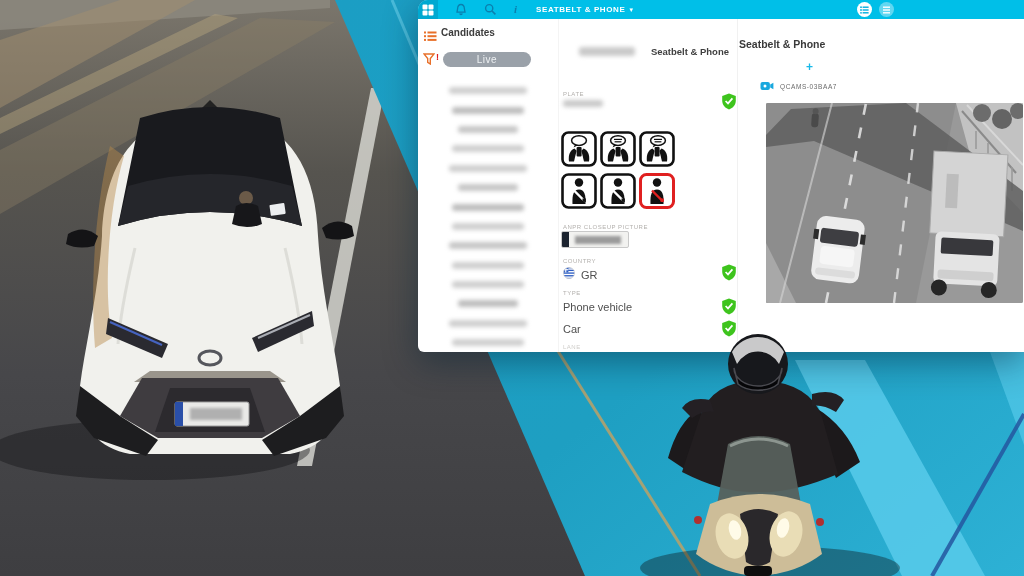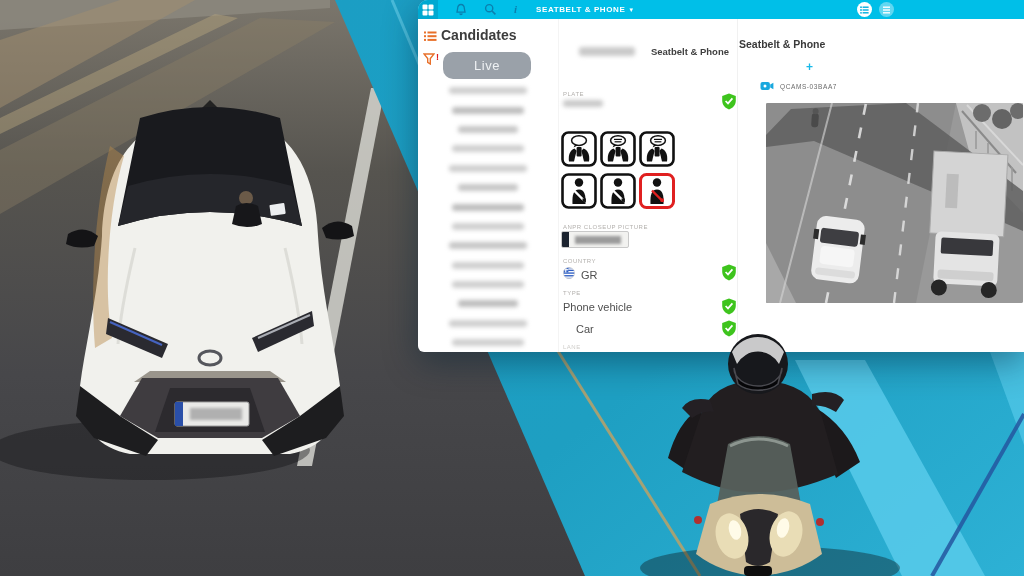--- a/index.html
+++ b/index.html
@@ -19,26 +19,26 @@
   .tbicon{margin-left:17px;display:flex;align-items:center;}
   .tbtitle{margin-left:19px;color:#fff;font-size:8px;font-weight:bold;letter-spacing:.6px;}
   .tbchev{color:#fff;font-size:7px;margin-left:4px;}
   .circbtn{position:absolute;top:2px;width:15px;height:15px;border-radius:50%;
            display:flex;align-items:center;justify-content:center;}
   .circbtn.solid{background:#fff;}
   .circbtn.ghost{background:rgba(255,255,255,.38);}
 
   
   .sidebar{position:absolute;left:0;top:19px;width:140px;height:333px;}
-  .sb-title{position:absolute;left:23px;top:8px;font-size:14px;font-weight:bold;color:#3c3c3c;}
+  .sb-title{position:absolute;left:23px;top:8px;font-size:10px;font-weight:bold;color:#3c3c3c;}
   .sb-listicon{position:absolute;left:6px;top:9px;}
   .sb-filter{position:absolute;left:5px;top:34px;display:flex;align-items:flex-start;}
   .excl{color:#e02020;font-size:9px;font-weight:bold;margin-left:1px;line-height:9px;}
-  .livebtn{position:absolute;left:25px;top:33px;width:88px;height:27px;border-radius:10px;
-           background:#9aa1a9;color:#eef1f3;font-size:13px;display:flex;
+  .livebtn{position:absolute;left:25px;top:33px;width:88px;height:15px;border-radius:10px;
+           background:#9aa1a9;color:#eef1f3;font-size:10px;display:flex;
            align-items:center;justify-content:center;letter-spacing:.5px;}
   .rows{position:absolute;left:0;top:62px;width:140px;}
   .row{height:19.4px;display:flex;align-items:center;justify-content:center;}
   .row .bar{width:72px;height:7px;border-radius:3px;background:#cfcfcf;filter:blur(2px);}
   .row:nth-child(3n) .bar{width:60px;background:#c6c6c6;}
   .row:nth-child(4n+1) .bar{width:78px;}
   .row:nth-child(5n+2) .bar{background:#bdbdbd;}
 
   
   .detail{position:absolute;left:140px;top:19px;width:179px;height:333px;
@@ -361,21 +361,21 @@
         <path d="M8 .5 L14.8 3 V7.4 C14.8 11.8 12 14.9 8 16.4 C4 14.9 1.2 11.8 1.2 7.4 V3 Z" fill="#3ec41d"></path>
         <polyline points="4.6,8 7,10.4 11.4,5.4" fill="none" stroke="#fff" stroke-width="1.7"></polyline>
       </svg>
 
       <span class="caps abs" style="left:4px;top:271px;">TYPE</span>
       <span class="val abs" style="left:4px;top:282px;">Phone vehicle</span>
       <svg class="shield" style="left:162px;top:279px;" viewBox="0 0 16 17">
         <path d="M8 .5 L14.8 3 V7.4 C14.8 11.8 12 14.9 8 16.4 C4 14.9 1.2 11.8 1.2 7.4 V3 Z" fill="#3ec41d"></path>
         <polyline points="4.6,8 7,10.4 11.4,5.4" fill="none" stroke="#fff" stroke-width="1.7"></polyline>
       </svg>
-      <span class="val abs" style="left:17px;top:304px;">Car</span>
+      <span class="val abs" style="left:4px;top:304px;">Car</span>
       <svg class="shield" style="left:162px;top:301px;" viewBox="0 0 16 17">
         <path d="M8 .5 L14.8 3 V7.4 C14.8 11.8 12 14.9 8 16.4 C4 14.9 1.2 11.8 1.2 7.4 V3 Z" fill="#3ec41d"></path>
         <polyline points="4.6,8 7,10.4 11.4,5.4" fill="none" stroke="#fff" stroke-width="1.7"></polyline>
       </svg>
 
       <span class="caps abs" style="left:4px;top:325px;color:#cfcdca;">LANE</span>
     </div>
 
     <div class="campanel">
       <span class="cp-title">Seatbelt &amp; Phone</span>

